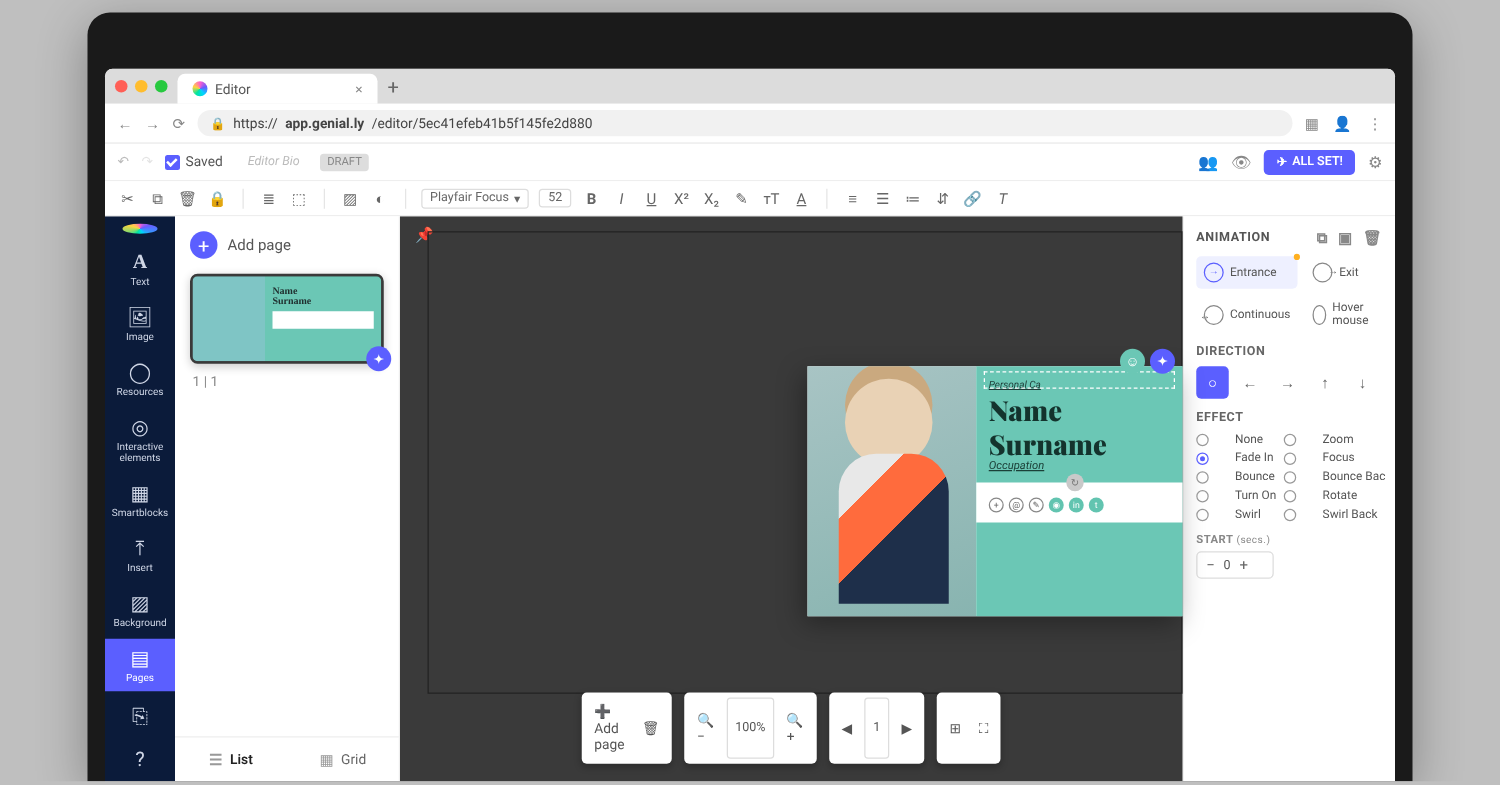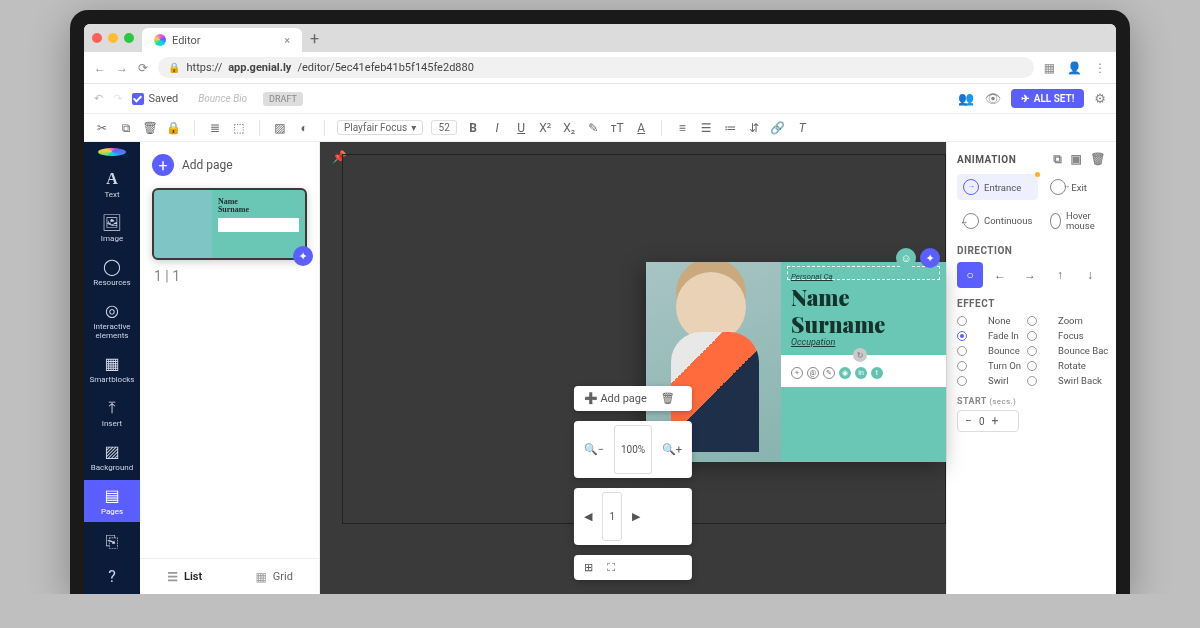--- a/index.html
+++ b/index.html
@@ -1,18 +1,18 @@
 <!DOCTYPE html>
 <html><head>
 <meta charset="utf-8">
 <style>
 * { margin: 0; padding: 0; box-sizing: border-box; font-family: -apple-system, BlinkMacSystemFont, "Segoe UI", Roboto, sans-serif; }
 body { background: #bfbfbf; display: flex; align-items: flex-start; justify-content: center; padding-top: 10px; }
 .laptop { width: 1060px; background: #1a1a1a; border-radius: 18px 18px 0 0; padding: 14px 14px 0; box-shadow: 0 10px 40px rgba(0,0,0,.3); }
-.screen { background: #fff; border-radius: 6px 6px 0 0; overflow: hidden; height: 570px; display: flex; flex-direction: column; }
+.screen { background: #fff; border-radius: 6px 6px 0 0; overflow: hidden; height: 570px; display: flex; flex-direction: column; margin-top: 31px; }
 
 
 .tabbar { height: 28px; background: #dcdcdc; display: flex; align-items: center; padding: 0 8px; gap: 8px; }
 .traffic { display: flex; gap: 6px; }
 .traffic span { width: 10px; height: 10px; border-radius: 50%; }
 .tl-r{background:#ff5f56}.tl-y{background:#ffbd2e}.tl-g{background:#27c93f}
 .tab { background: #fff; height: 24px; display: flex; align-items: center; gap: 6px; padding: 0 12px; border-radius: 6px 6px 0 0; font-size: 11px; color:#555; margin-top:4px; min-width:160px; }
 .tab .sw{ width:12px;height:12px;border-radius:50%;background:conic-gradient(#ff5ecd,#6a5bff,#00d4ff,#00e6a0,#ffd23f,#ff5ecd); }
 .tab .x{ margin-left:auto; color:#888; }
 .newtab{ color:#666; font-size:16px; }
@@ -50,21 +50,21 @@
 .pages-panel{ width:180px; background:#fff; border-right:1px solid #eee; display:flex; flex-direction:column;}
 .pages-panel .addp{ display:flex; align-items:center; gap:8px; padding:12px; font-size:12px; color:#555;}
 .pages-panel .addp .plus{ width:22px;height:22px;border-radius:50%;background:#5b5fff;color:#fff;display:flex;align-items:center;justify-content:center;font-size:16px;}
 .pages-panel .thumb-wrap{position:relative; margin:0 12px;}
 .pages-panel .thumb{ border:2px solid #3a3a3a; border-radius:6px; height:72px; background:#3a3a3a; display:flex; overflow:hidden; box-shadow:0 2px 8px rgba(0,0,0,.2);}
 .pages-panel .thumb .l{flex:1;background:#7fc5c5;}
 .pages-panel .thumb .r{flex:1.4;background:#6bc7b5;display:flex;flex-direction:column;padding:8px 6px;}
 .pages-panel .thumb .r .tt{font-family:serif;font-size:8px;color:#203030;font-weight:700;line-height:1;}
 .pages-panel .thumb .r .bb{height:14px;background:#fff;margin-top:4px;}
 .pages-panel .badge{position:absolute;right:-6px;bottom:-6px;width:20px;height:20px;border-radius:50%;background:#5b5fff;color:#fff;display:flex;align-items:center;justify-content:center;font-size:11px;}
-.pages-panel .pg{ font-size:14px; color:#888; margin:8px 14px;}
+.pages-panel .pg{ font-size:11px; color:#888; margin:8px 14px;}
 .pages-panel .views{ height:36px; border-top:1px solid #eee; display:flex; margin-top:auto;}
 .pages-panel .views .v{ flex:1; display:flex; align-items:center; justify-content:center; gap:6px; font-size:11px; color:#666;}
 .pages-panel .views .v.active{ color:#222; font-weight:600;}
 .pages-panel .views .v .ic{font-size:12px;color:#999}
 
 .canvas{ flex:1; background:#3a3a3a; position:relative; }
 .frame{ position:absolute; left:22px; top:12px; right:0; bottom:70px; border:1px solid #222; }
 .pin{ position:absolute; left:12px; top:8px; color:#5b5fff; font-size:12px;}
 .card{ position:absolute; right:0; top:120px; width:300px; height:200px; background:#fff; box-shadow:-4px 6px 20px rgba(0,0,0,.35); display:flex;}
 .card .photo{ width:135px; background:linear-gradient(160deg,#a8c4c4 0%,#88b4b0 100%); position:relative; overflow:hidden;}
@@ -79,21 +79,21 @@
 .card .icons{ display:flex; gap:4px; margin-top:6px;}
 .card .icons span{ width:12px;height:12px;border-radius:50%;border:1px solid #888;font-size:7px;display:flex;align-items:center;justify-content:center;color:#666;}
 .card .icons .f{ background:#62c4b0;border:none;color:#fff;}
 .card .sel{position:absolute;top:4px;left:6px;right:6px;height:14px;border:1px dashed #fff;}
 .card .chips{ position:absolute; top:-14px; right:6px; display:flex; gap:4px;}
 .card .chips span{ width:20px;height:20px;border-radius:50%;display:flex;align-items:center;justify-content:center;font-size:11px;}
 .card .chips .c1{ background:#6bc7b5;color:#fff;}
 .card .chips .c2{ background:#5b5fff;color:#fff;}
 .card .occ-chip{position:absolute;left:72px;top:86px;width:14px;height:14px;border-radius:50%;background:#c9c9c9;color:#777;font-size:8px;display:flex;align-items:center;justify-content:center;}
 
-.bottom-toolbar{ position:absolute; bottom:14px; left:50%; transform:translateX(-50%); display:flex; gap:10px;flex-direction:column;}
+.bottom-toolbar{ position:absolute; bottom:14px; left:50%; transform:translateX(-50%); display:flex; gap:10px;}
 .bt-grp{ background:#fff; border-radius:4px; box-shadow:0 2px 6px rgba(0,0,0,.25); display:flex; align-items:center; padding:4px 6px; gap:6px; font-size:11px; color:#555;}
 .bt-grp .b{ padding:2px 4px; cursor:pointer;}
 .bt-grp .num{ border:1px solid #ddd; padding:18px 6px; border-radius:3px; font-size:10px;}
 
 
 .anim{ width:170px; background:#fff; border-left:1px solid #eee; padding:10px 10px 0; font-size:10px; color:#555; overflow:hidden;}
 .anim .hdr{ display:flex; align-items:center; gap:8px; font-size:10px; font-weight:700; color:#555; letter-spacing:.5px; margin-bottom:8px;}
 .anim .hdr .sp{flex:1}
 .anim .hdr .ic{color:#888;font-size:12px;cursor:pointer;}
 .anim .modes{ display:grid; grid-template-columns:1fr 1fr; gap:6px; margin-bottom:8px;}
@@ -160,21 +160,21 @@
     </div>
   </div>
 
   <div class="app-top1">
     <span class="undo">↶</span>
     <span class="undo" style="opacity:.4">↷</span>
     <span class="saved">
           <span class="chk"></span>
           <span>Saved</span>
         </span>
-    <span class="title-in">Bounce Bio</span>
+    <span class="title-in">Editor Bio</span>
     <span class="draft">DRAFT</span>
     <span class="spacer"></span>
     <span class="ico">👥</span>
     <span class="ico">👁</span>
     <span class="allset">
           <span>✈</span>
           <span>ALL SET!</span>
         </span>
     <span class="ico">⚙</span>
   </div>

